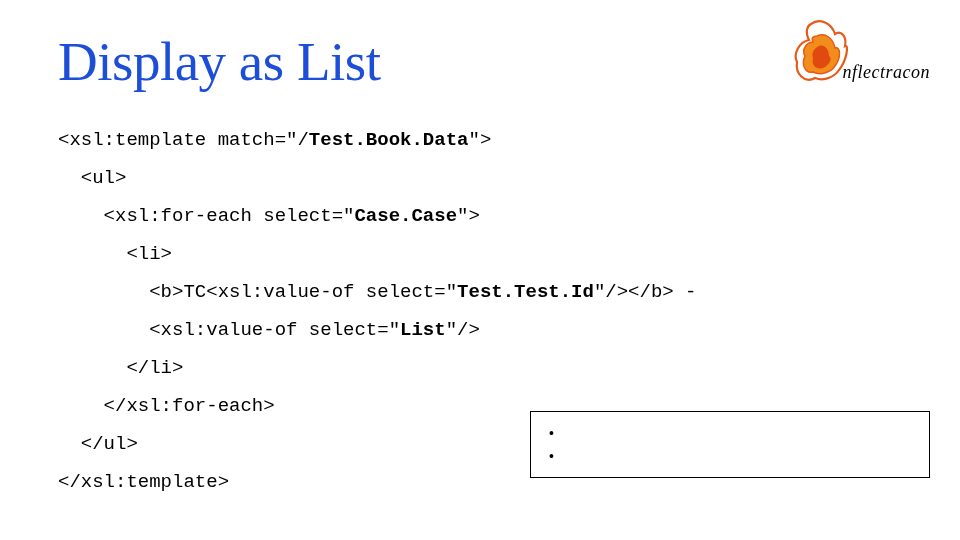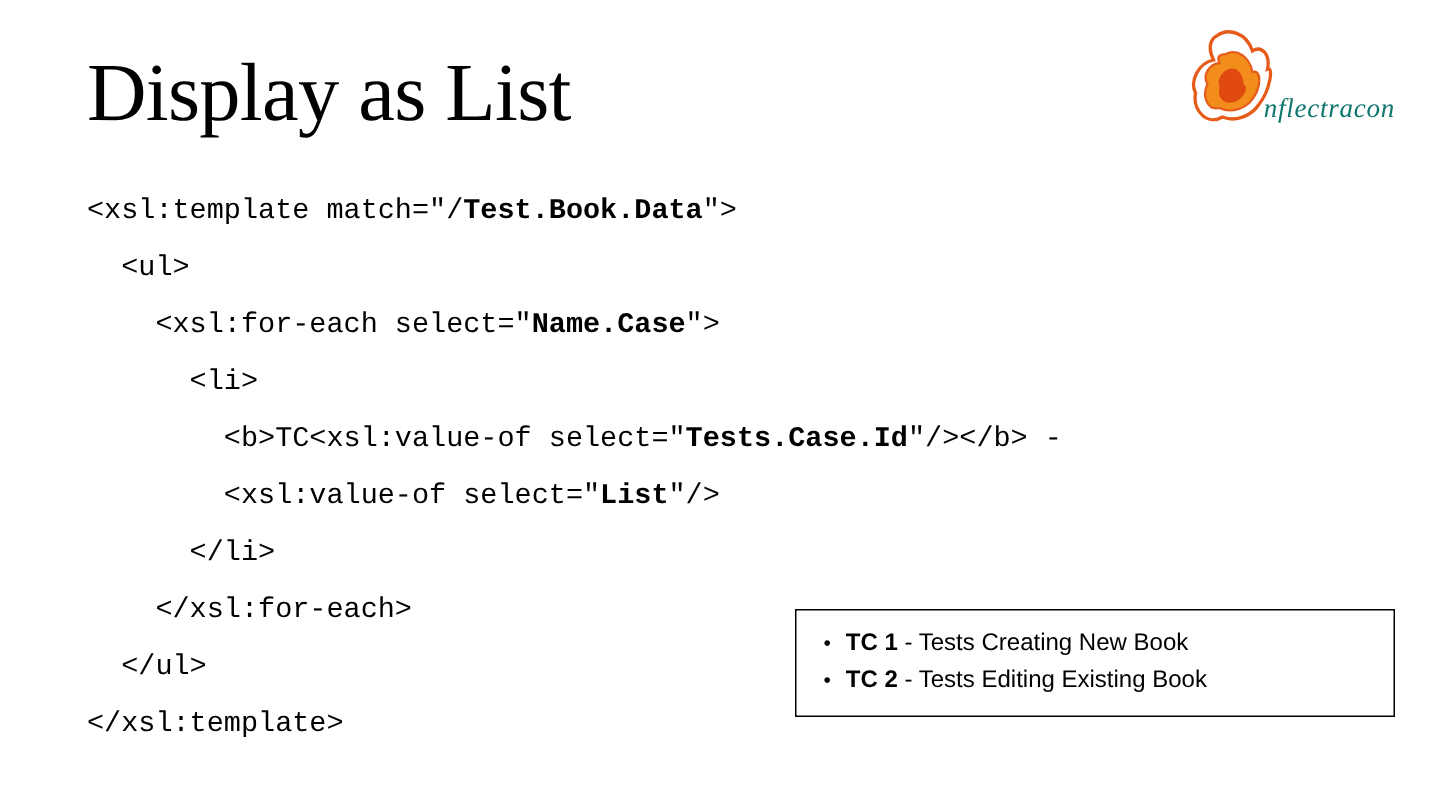--- a/index.html
+++ b/index.html
@@ -14,40 +14,40 @@
   .slide {
     width: 100%;
     height: 100%;
     padding: 30px 58px 0 58px;
     position: relative;
   }
   .title {
     font-family: Georgia, "Times New Roman", serif;
     font-size: 55px;
     font-weight: 400;
-    color: #000000;
+    color: #1d4ed8;
     letter-spacing: -0.5px;
     margin-bottom: 28px;
   }
   .logo {
     position: absolute;
     top: 40px;
     right: 30px;
     display: flex;
     align-items: center;
   }
   .logo-flame {
     width: 64px;
     height: 70px;
     margin-top: -24px;
   }
   .logo-text {
     font-family: Georgia, serif;
     font-size: 18px;
-    color: #0f766e;
+    color: #000000;
     letter-spacing: 0.5px;
     font-style: italic;
     margin-left: -10px;
     margin-top: 18px;
   }
   .code {
     font-family: "Courier New", monospace;
     font-size: 19px;
     color: #000;
     line-height: 2.0;
@@ -88,36 +88,30 @@
       <path d="M26 20 C34 16 42 22 44 32 C50 30 50 42 44 50 C40 56 30 60 22 56 C14 58 10 48 14 40 C10 34 16 26 22 26 C20 22 22 20 26 20 Z" fill="#f28c1a" stroke="#e65a1a" stroke-width="1.5"></path>
       <path d="M28 30 C34 28 38 34 38 40 C42 42 38 50 32 52 C26 54 20 50 22 42 C20 36 24 32 28 30 Z" fill="#e04a10"></path>
     </svg>
     <span class="logo-text">nflectracon</span>
   </div>
 
   <h1 class="title">Display as List</h1>
 
   <div class="code"><span>&lt;xsl:template match="/</span><b>Test.Book.Data</b><span>"&gt;</span>
 <span>  &lt;ul&gt;</span>
-<span>    &lt;xsl:for-each select="</span><b>Name.Case</b><span>"&gt;</span>
+<span>    &lt;xsl:for-each select="</span><b>Case.Case</b><span>"&gt;</span>
 <span>      &lt;li&gt;</span>
-<span>        &lt;b&gt;TC&lt;xsl:value-of select="</span><b>Tests.Case.Id</b><span>"/&gt;&lt;/b&gt; -</span>
+<span>        &lt;b&gt;TC&lt;xsl:value-of select="</span><b>Test.Test.Id</b><span>"/&gt;&lt;/b&gt; -</span>
 <span>        &lt;xsl:value-of select="</span><b>List</b><span>"/&gt;</span>
 <span>      &lt;/li&gt;</span>
 <span>    &lt;/xsl:for-each&gt;</span>
 <span>  &lt;/ul&gt;</span>
 <span>&lt;/xsl:template&gt;</span></div>
 
   <div class="output-box">
     <div class="row">
       <span class="bullet">•</span>
-      <span>
-        <strong>TC 1</strong><span> - </span><span>Tests Creating New Book</span>
-      </span>
     </div>
     <div class="row">
       <span class="bullet">•</span>
-      <span>
-        <strong>TC 2</strong><span> - </span><span>Tests Editing Existing Book</span>
-      </span>
     </div>
   </div>
 </div>
 
 </body></html>

